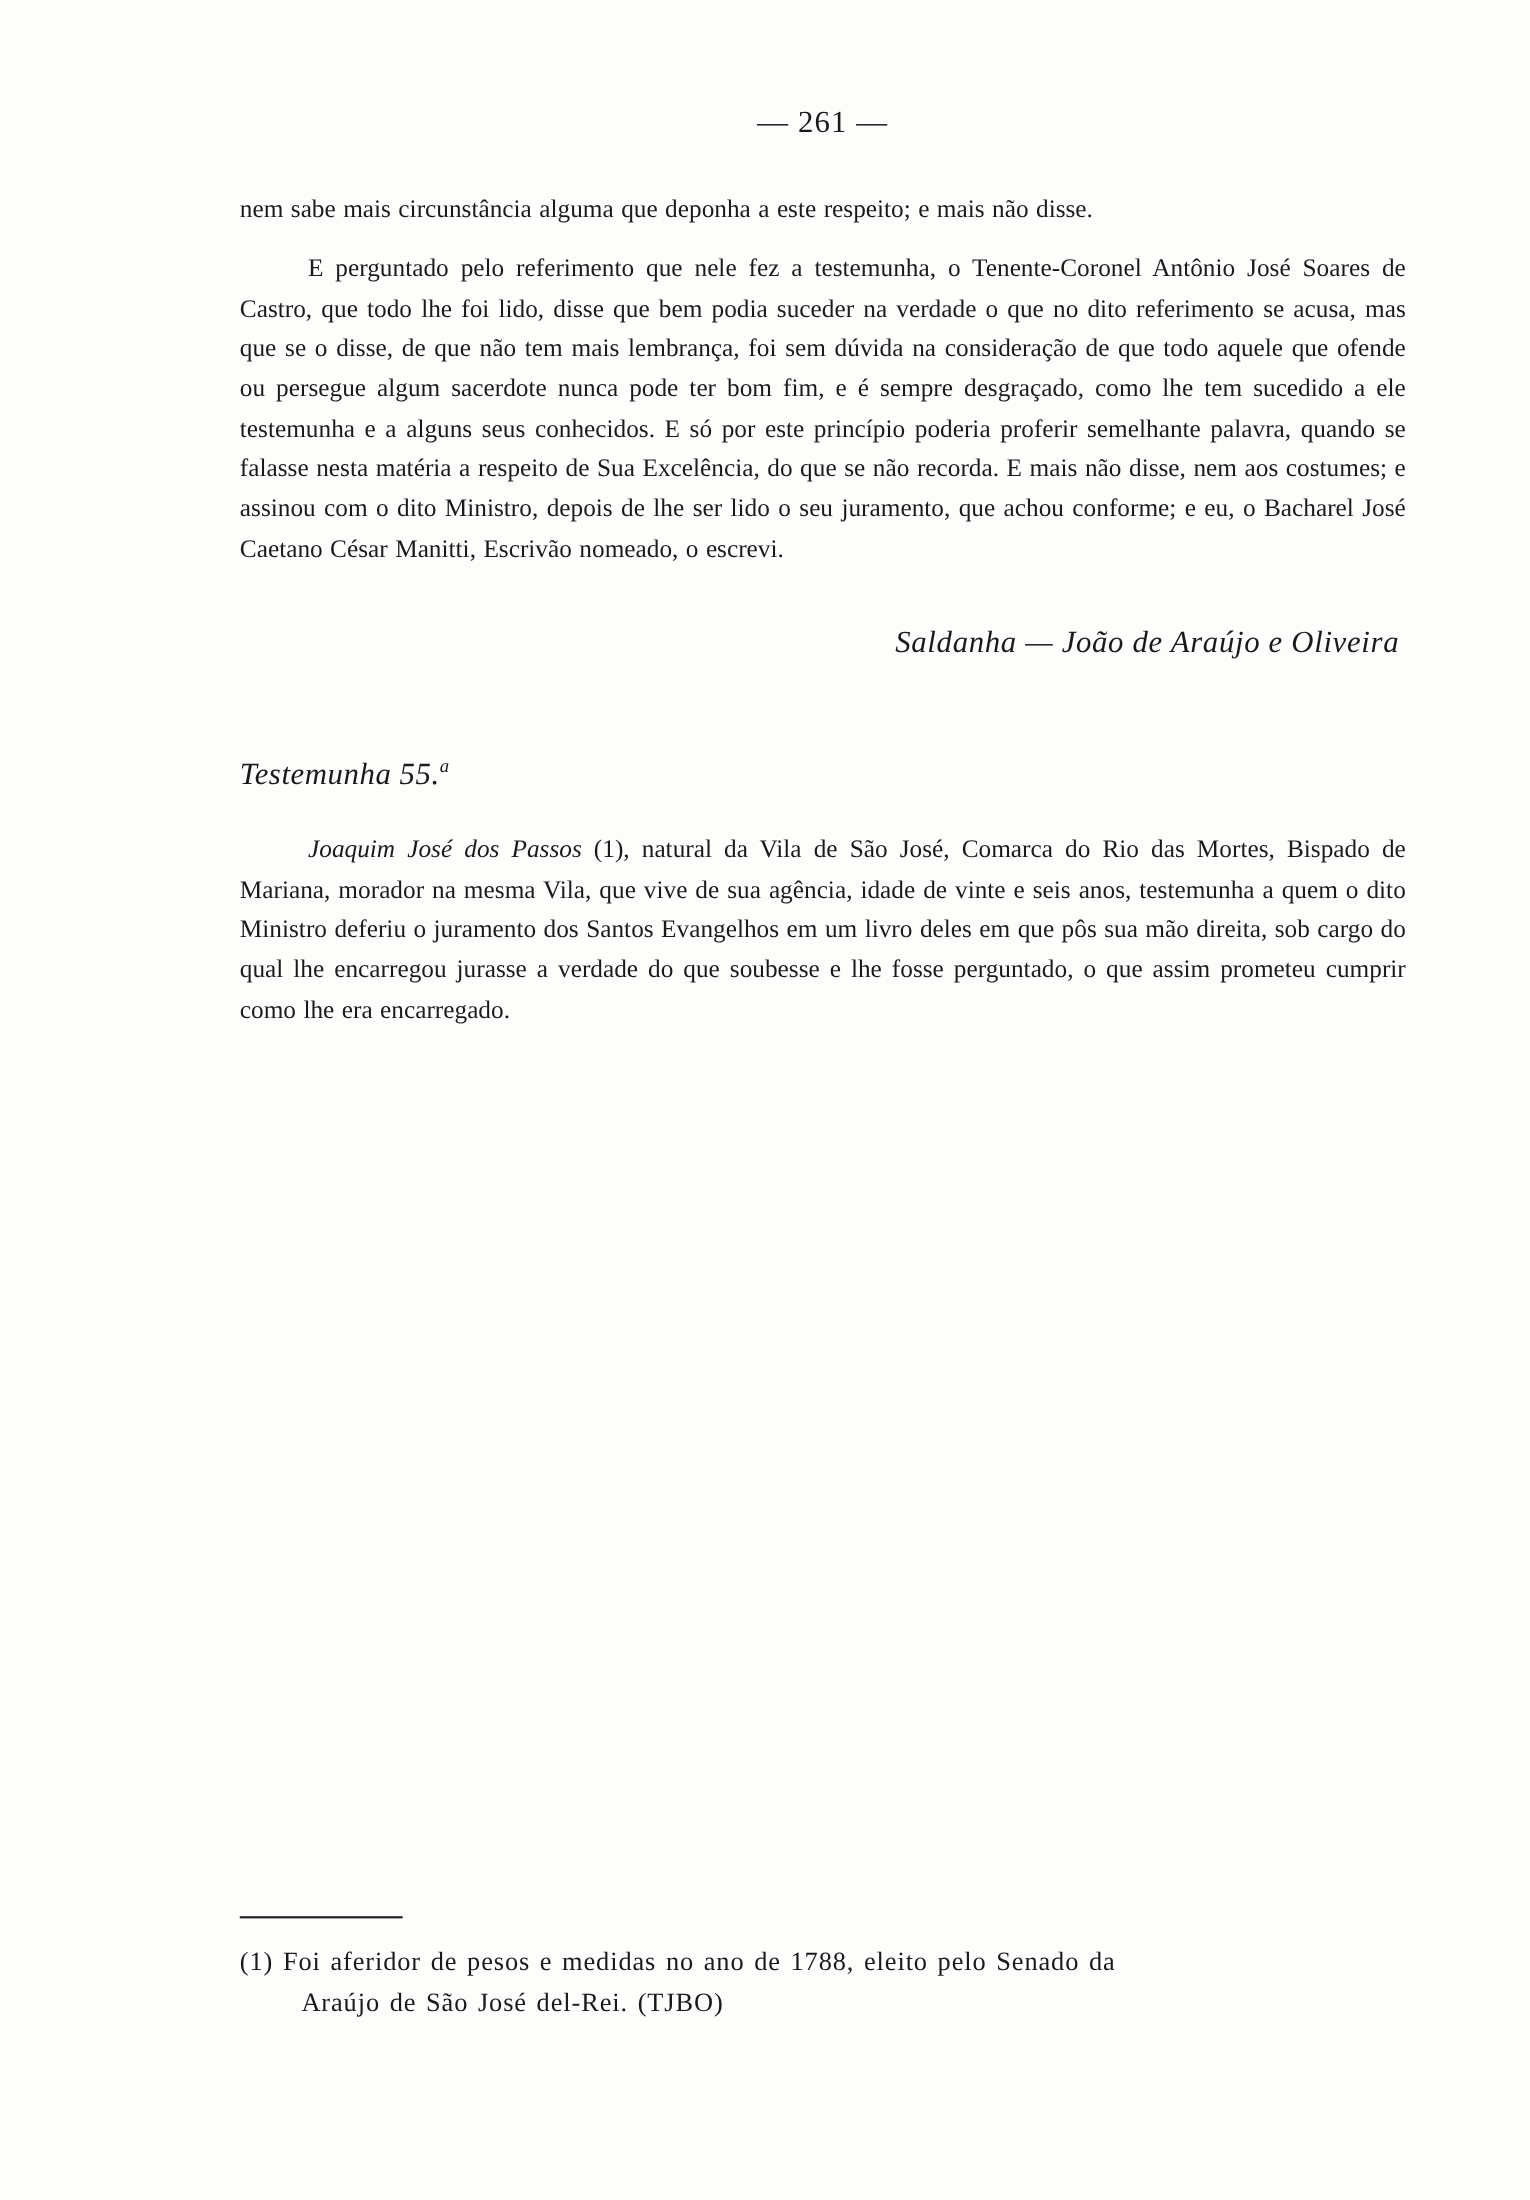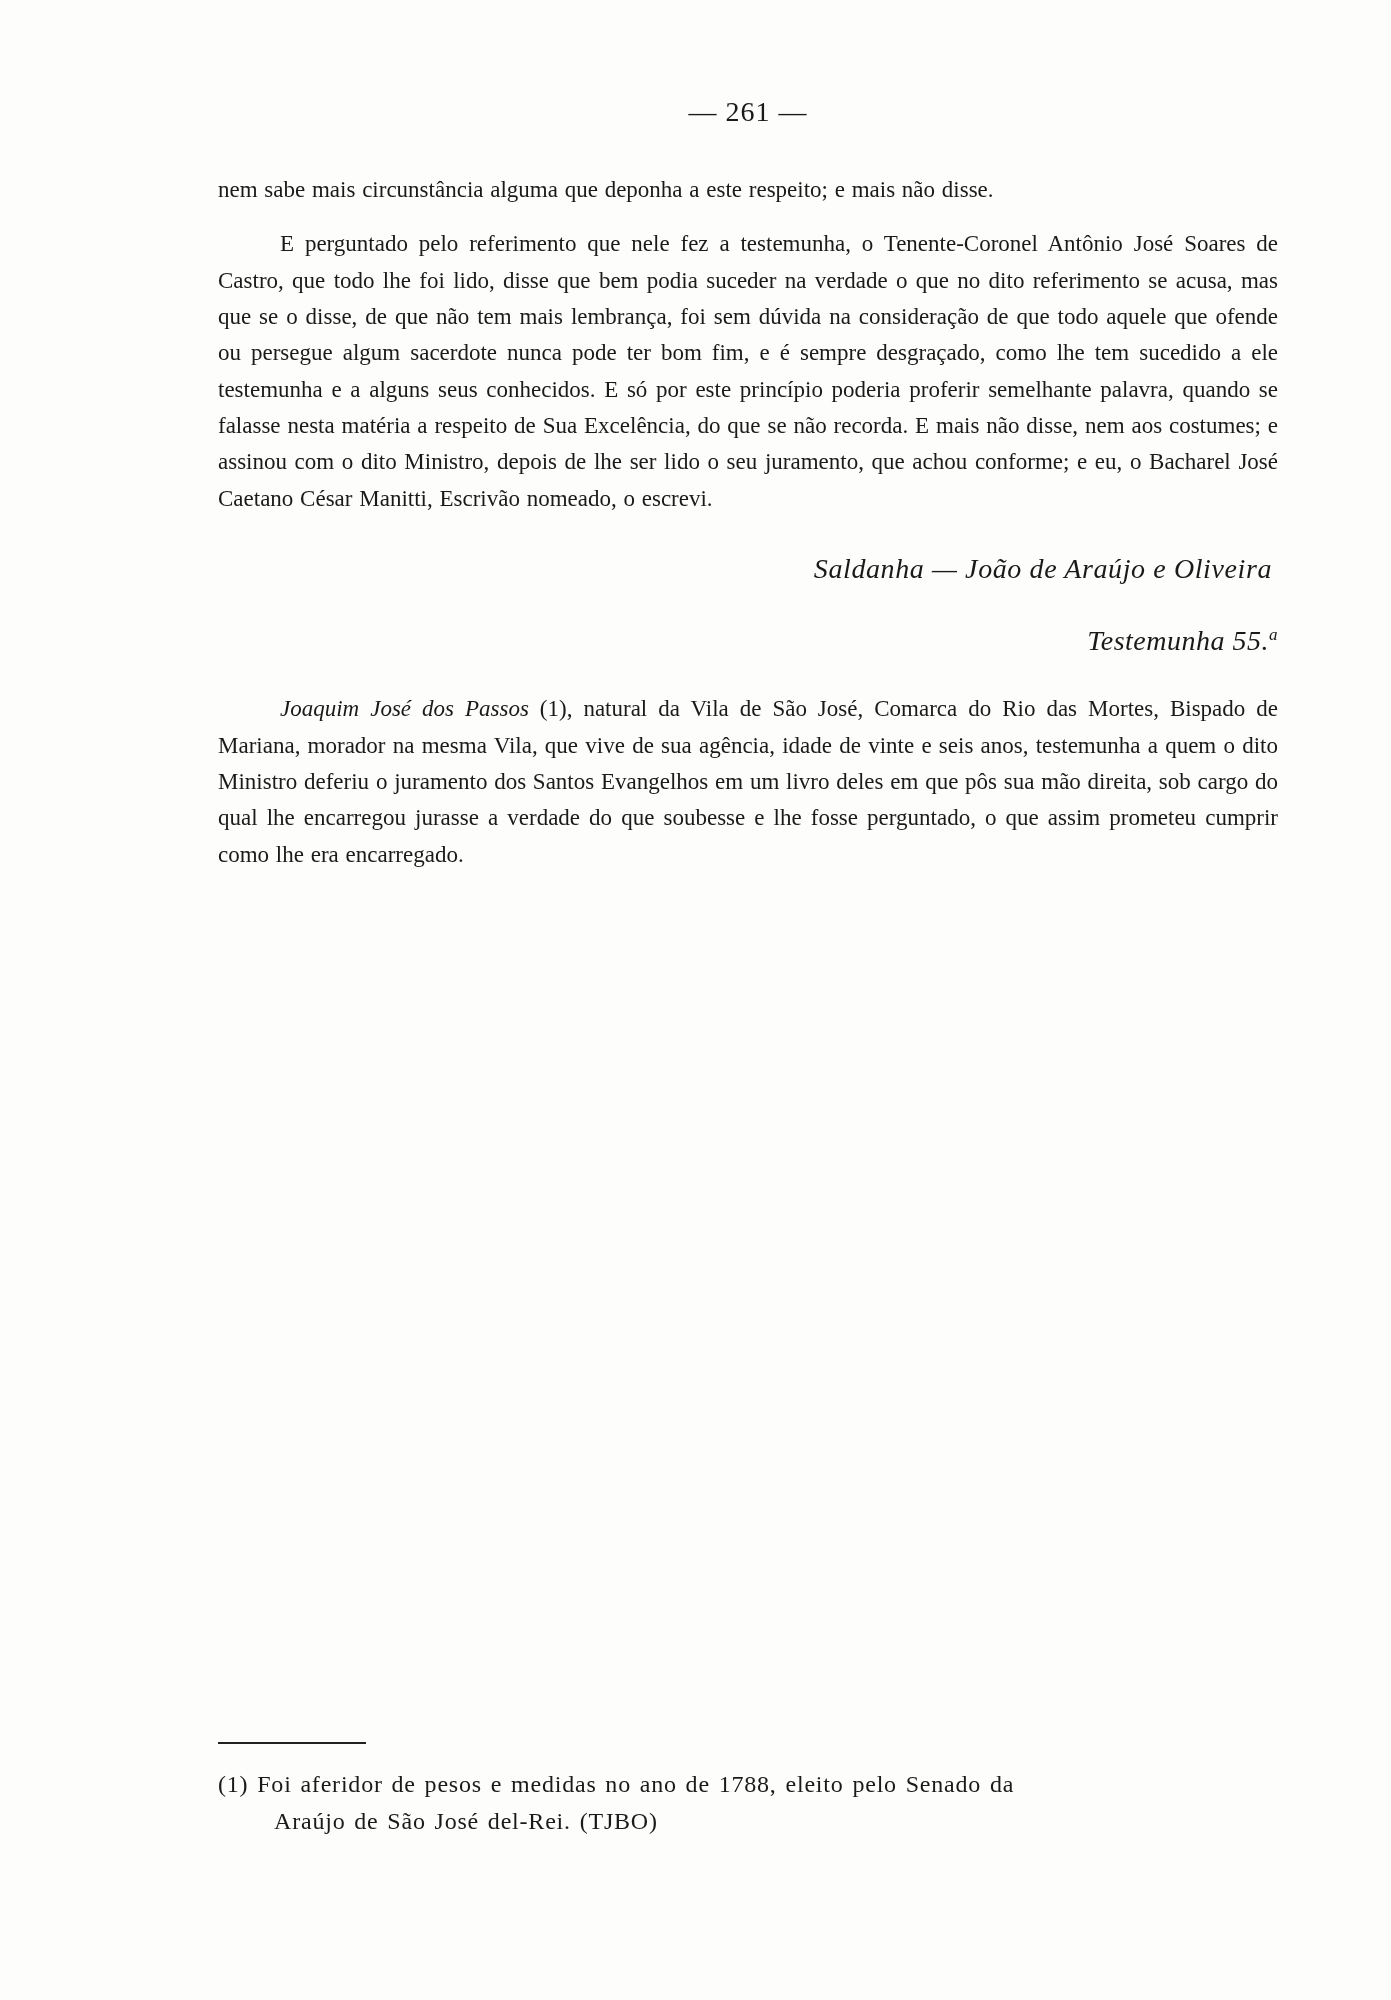--- a/index.html
+++ b/index.html
@@ -43,29 +43,29 @@
     text-align-last: left;
     word-spacing: 1px;
   }
   p.par-indent {
     text-indent: 62px;
   }
   .sig-line {
     font-style: italic;
     font-size: 28px;
     text-align: right;
-    margin-top: 36px;
+    margin-top: 52px;
     letter-spacing: 0.6px;
     padding-right: 6px;
   }
   .section-heading {
     font-style: italic;
     font-size: 28px;
-    text-align: right;
-    margin-top: 40px;
+    text-align: left;
+    margin-top: 86px;
     margin-bottom: 34px;
     letter-spacing: 0.5px;
   }
   .section-heading sup {
     font-size: 17px;
     vertical-align: super;
   }
   .testimony-name {
     font-style: italic;
   }

